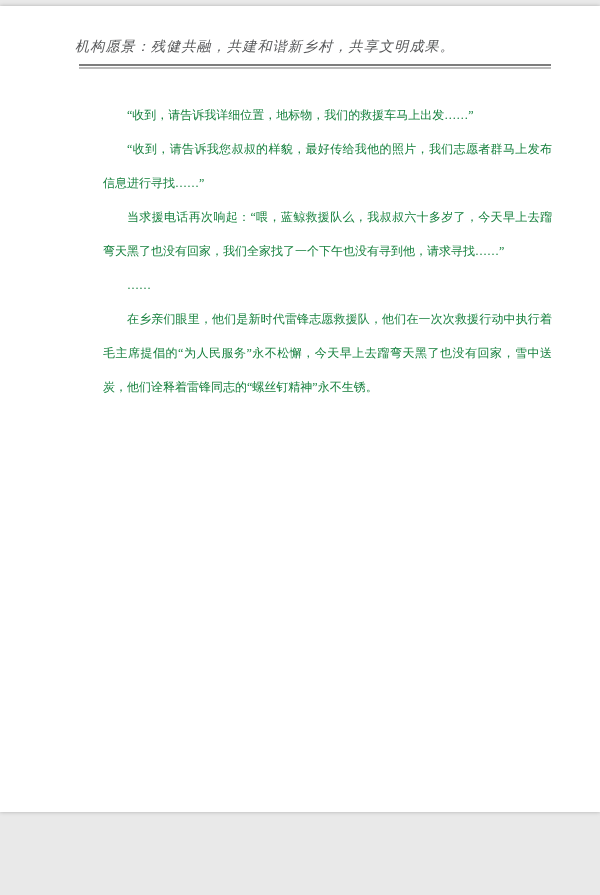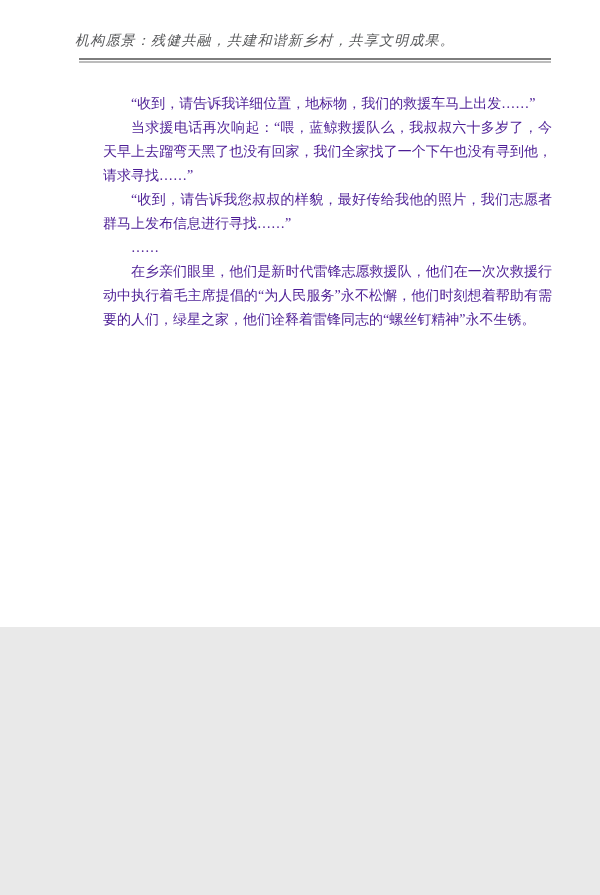--- a/index.html
+++ b/index.html
@@ -1,39 +1,39 @@
 <!DOCTYPE html>
 <html><head>
 <meta charset="utf-8">
 <style>
   * { margin:0; padding:0; box-sizing:border-box; }
   html,body { background:#e9e9e9; }
   .page {
-    position:relative; width:600px; height:627px; margin:0 auto;
+    position:relative; width:600px; height:806px; margin:6px auto;
     background:#ffffff; overflow:hidden;
     font-family:"Liberation Serif","DejaVu Serif",serif;
     box-shadow:0 0 4px rgba(0,0,0,.25);
     padding-left:32px;
   }
   
   .header { position:absolute; top:28px; left:75px; width:480px; }
   .header-line {
     font-size:14px; line-height:25px; color:#57585a;
     font-style:italic; letter-spacing:1.2px;
     font-family:"DejaVu Serif",serif;
     white-space:nowrap;
   }
   .header-rule { margin-top:5px; margin-left:4px; width:472px; }
   .header-rule .rule-top { height:2px; background:#7d7d7d; }
   .header-rule .rule-bottom { height:2px; background:#bcbcbc; margin-top:1px; }
   
   .body-text { position:absolute; top:92px; left:103px; width:449px; }
   .body-text p {
-    text-indent:2em; font-size:14px; line-height:24px;
-    text-align:justify; color:#4c1d95;
+    text-indent:2em; font-size:12px; line-height:34px;
+    text-align:justify; color:#15803d;
   }
   
   .footer-line { position:absolute; left:64px; right:6px; height:2px; background:#e6392e; z-index:1; }
   .footer-line.top { top:846px; }
   .footer-line.bottom { top:877px; }
   .page-number {
     position:absolute; top:852px; left:0; right:0; z-index:1;
     text-align:center; font-family:"Liberation Sans","DejaVu Sans",sans-serif;
     font-size:14px; letter-spacing:4px; color:#151515;
   }
@@ -66,24 +66,24 @@
     <div class="header-line">机构愿景：残健共融，共建和谐新乡村，共享文明成果。</div>
     <div class="header-rule">
       <div class="rule-top"></div>
       <div class="rule-bottom"></div>
     </div>
   </div>
 
   <div class="body-text">
     <div>
         <p>“收到，请告诉我详细位置，地标物，我们的救援车马上出发……”</p>
+        <p>“收到，请告诉我您叔叔的样貌，最好传给我他的照片，我们志愿者群马上发布信息进行寻找……”</p>
         <p>当求援电话再次响起：“喂，蓝鲸救援队么，我叔叔六十多岁了，今天早上去蹓弯天黑了也没有回家，我们全家找了一个下午也没有寻到他，请求寻找……”</p>
-        <p>“收到，请告诉我您叔叔的样貌，最好传给我他的照片，我们志愿者群马上发布信息进行寻找……”</p>
         <p>……</p>
-        <p>在乡亲们眼里，他们是新时代雷锋志愿救援队，他们在一次次救援行动中执行着毛主席提倡的“为人民服务”永不松懈，他们时刻想着帮助有需要的人们，绿星之家，他们诠释着雷锋同志的“螺丝钉精神”永不生锈。</p>
+        <p>在乡亲们眼里，他们是新时代雷锋志愿救援队，他们在一次次救援行动中执行着毛主席提倡的“为人民服务”永不松懈，今天早上去蹓弯天黑了也没有回家，雪中送炭，他们诠释着雷锋同志的“螺丝钉精神”永不生锈。</p>
       </div>
 
   </div>
 
   <div class="footer-line top"></div>
   <div class="footer-line bottom"></div>
 
   <svg class="flowers" viewBox="0 0 86 73">
 
     <line x1="50" y1="24" x2="50" y2="52" stroke="#9c3529" stroke-width="1.6"></line>

